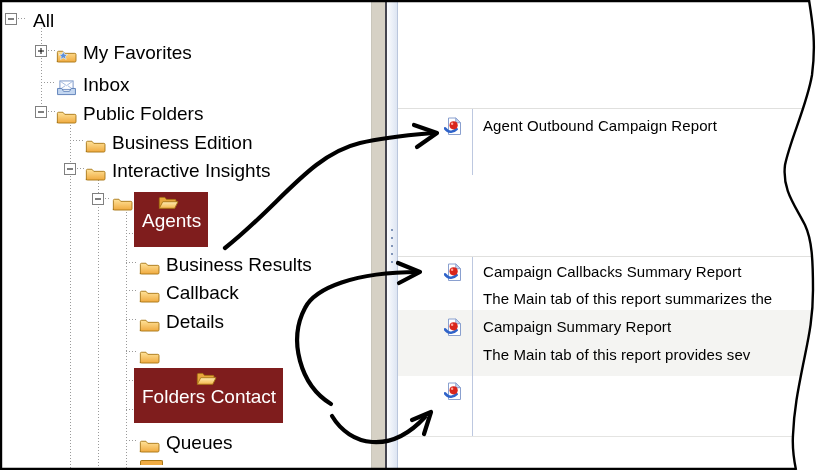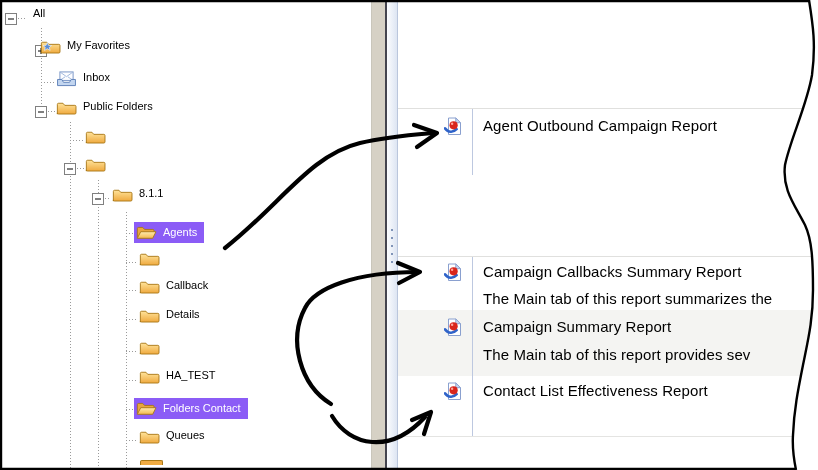--- a/index.html
+++ b/index.html
@@ -1,23 +1,23 @@
 <!DOCTYPE html>
 <html><head>
 <meta charset="utf-8">
 <style>
   html,body{margin:0;padding:0;background:#fff;}
   #stage{
     position:relative;width:818px;height:470px;background:#fff;overflow:hidden;
     font-family:"Liberation Sans","DejaVu Sans",sans-serif;color:#000;
   }
   
-  .trow{position:absolute;height:25px;display:flex;align-items:flex-start;font-size:11px;white-space:nowrap;}
+  .trow{position:absolute;height:25px;display:flex;align-items:flex-end;font-size:19px;white-space:nowrap;}
   .trow .lbl{margin-left:6px;}
-  .sel{display:flex;align-items:center;background:#8b5cf6;color:#fff;padding:2px 7px 3px 2px;}
+  .sel{display:flex;align-items:center;background:#7f1d1d;color:#fff;padding:2px 7px 15px 2px;flex-direction:column;}
   .sel .lbl{margin-left:6px;}
   .ticon{width:21px;height:16px;flex:0 0 auto;}
   .exp{position:absolute;width:12px;height:12px;}
   .vline{position:absolute;width:1px;background-image:repeating-linear-gradient(to bottom,#9a9a9a 0 1px,transparent 1px 3px);}
   .hline{position:absolute;height:1px;background-image:repeating-linear-gradient(to right,#9a9a9a 0 1px,transparent 1px 3px);}
   .folder-sliver{position:absolute;left:140px;top:460px;width:21px;height:4px;background:#f0ab42;border:1px solid #a87716;border-bottom:none;border-radius:2px 2px 0 0;}
   
   .split-hair{position:absolute;left:371px;top:0;width:1px;height:470px;background:#c9c6bb;}
   .split-beige{position:absolute;left:372px;top:0;width:13px;height:470px;background:#d6d1c5;}
   .split-dark{position:absolute;left:385px;top:0;width:2px;height:470px;background:#44444e;}
@@ -121,21 +121,21 @@
     <svg class="exp" style="left:64px;top:163px">
         <use href="#sym-minus"></use>
       </svg>
     <svg class="exp" style="left:92px;top:193px">
         <use href="#sym-minus"></use>
       </svg>
 
     <div class="trow" style="left:27px;top:7px">
       <span class="lbl">All</span>
     </div>
-    <div class="trow" style="left:40px;top:39px">
+    <div class="trow" style="left:56px;top:39px">
       <svg class="ticon">
           <use href="#sym-folder-star"></use>
         </svg>
       <span class="lbl">My Favorites</span>
     </div>
     <div class="trow" style="left:56px;top:71px">
       <svg class="ticon">
           <use href="#sym-inbox"></use>
         </svg>
       <span class="lbl">Inbox</span>
@@ -143,44 +143,47 @@
     <div class="trow" style="left:56px;top:100px">
       <svg class="ticon">
           <use href="#sym-folder"></use>
         </svg>
       <span class="lbl">Public Folders</span>
     </div>
     <div class="trow" style="left:85px;top:129px">
       <svg class="ticon">
           <use href="#sym-folder"></use>
         </svg>
+      <span class="lbl">Business Edition</span>
     </div>
     <div class="trow" style="left:85px;top:157px">
       <svg class="ticon">
           <use href="#sym-folder"></use>
         </svg>
+      <span class="lbl">Interactive Insights</span>
     </div>
     <div class="trow" style="left:112px;top:187px">
       <svg class="ticon">
           <use href="#sym-folder"></use>
         </svg>
       <span class="lbl">8.1.1</span>
     </div>
     <div class="trow" style="left:134px;top:222px">
       <span class="sel">
         <svg class="ticon">
             <use href="#sym-folder-open"></use>
           </svg>
         <span class="lbl">Agents</span>
       </span>
     </div>
     <div class="trow" style="left:139px;top:251px">
       <svg class="ticon">
           <use href="#sym-folder"></use>
         </svg>
+      <span class="lbl">Business Results</span>
     </div>
     <div class="trow" style="left:139px;top:279px">
       <svg class="ticon">
           <use href="#sym-folder"></use>
         </svg>
       <span class="lbl">Callback</span>
     </div>
     <div class="trow" style="left:139px;top:308px">
       <svg class="ticon">
           <use href="#sym-folder"></use>
@@ -252,21 +255,20 @@
       <div class="rsep"></div>
       <div class="rtitle" style="top:8px">Campaign Summary Report</div>
       <div class="rdesc" style="top:36px">The Main tab of this report provides sev</div>
     </div>
 
     <div class="rrow bbot" style="top:376px;height:60px">
       <svg class="ricon" style="top:6px">
           <use href="#sym-report"></use>
         </svg>
       <div class="rsep"></div>
-      <div class="rtitle" style="top:6px">Contact List Effectiveness Report</div>
     </div>
   </div>
 
   <svg id="arrows" class="overlay">
     <g fill="none" stroke="#000" stroke-width="4.2" stroke-linecap="round" stroke-linejoin="round">
 
       <path d="M225,248 C280,205 310,155 360,143 C385,137 410,135 433,133"></path>
       <path d="M414,125 L437,133 L417,147"></path>
 
       <path d="M331,404 C300,385 288,340 305,308 C315,288 355,272 418,272"></path>

